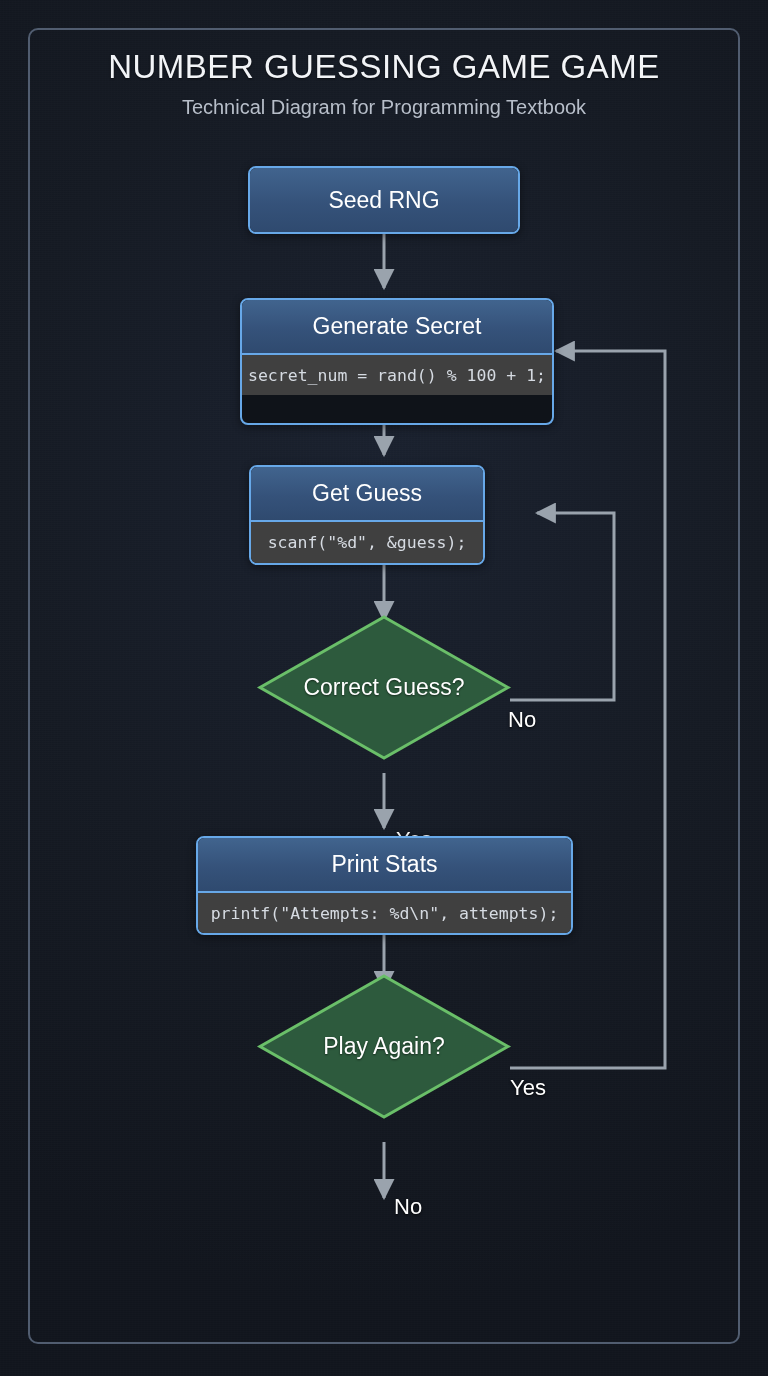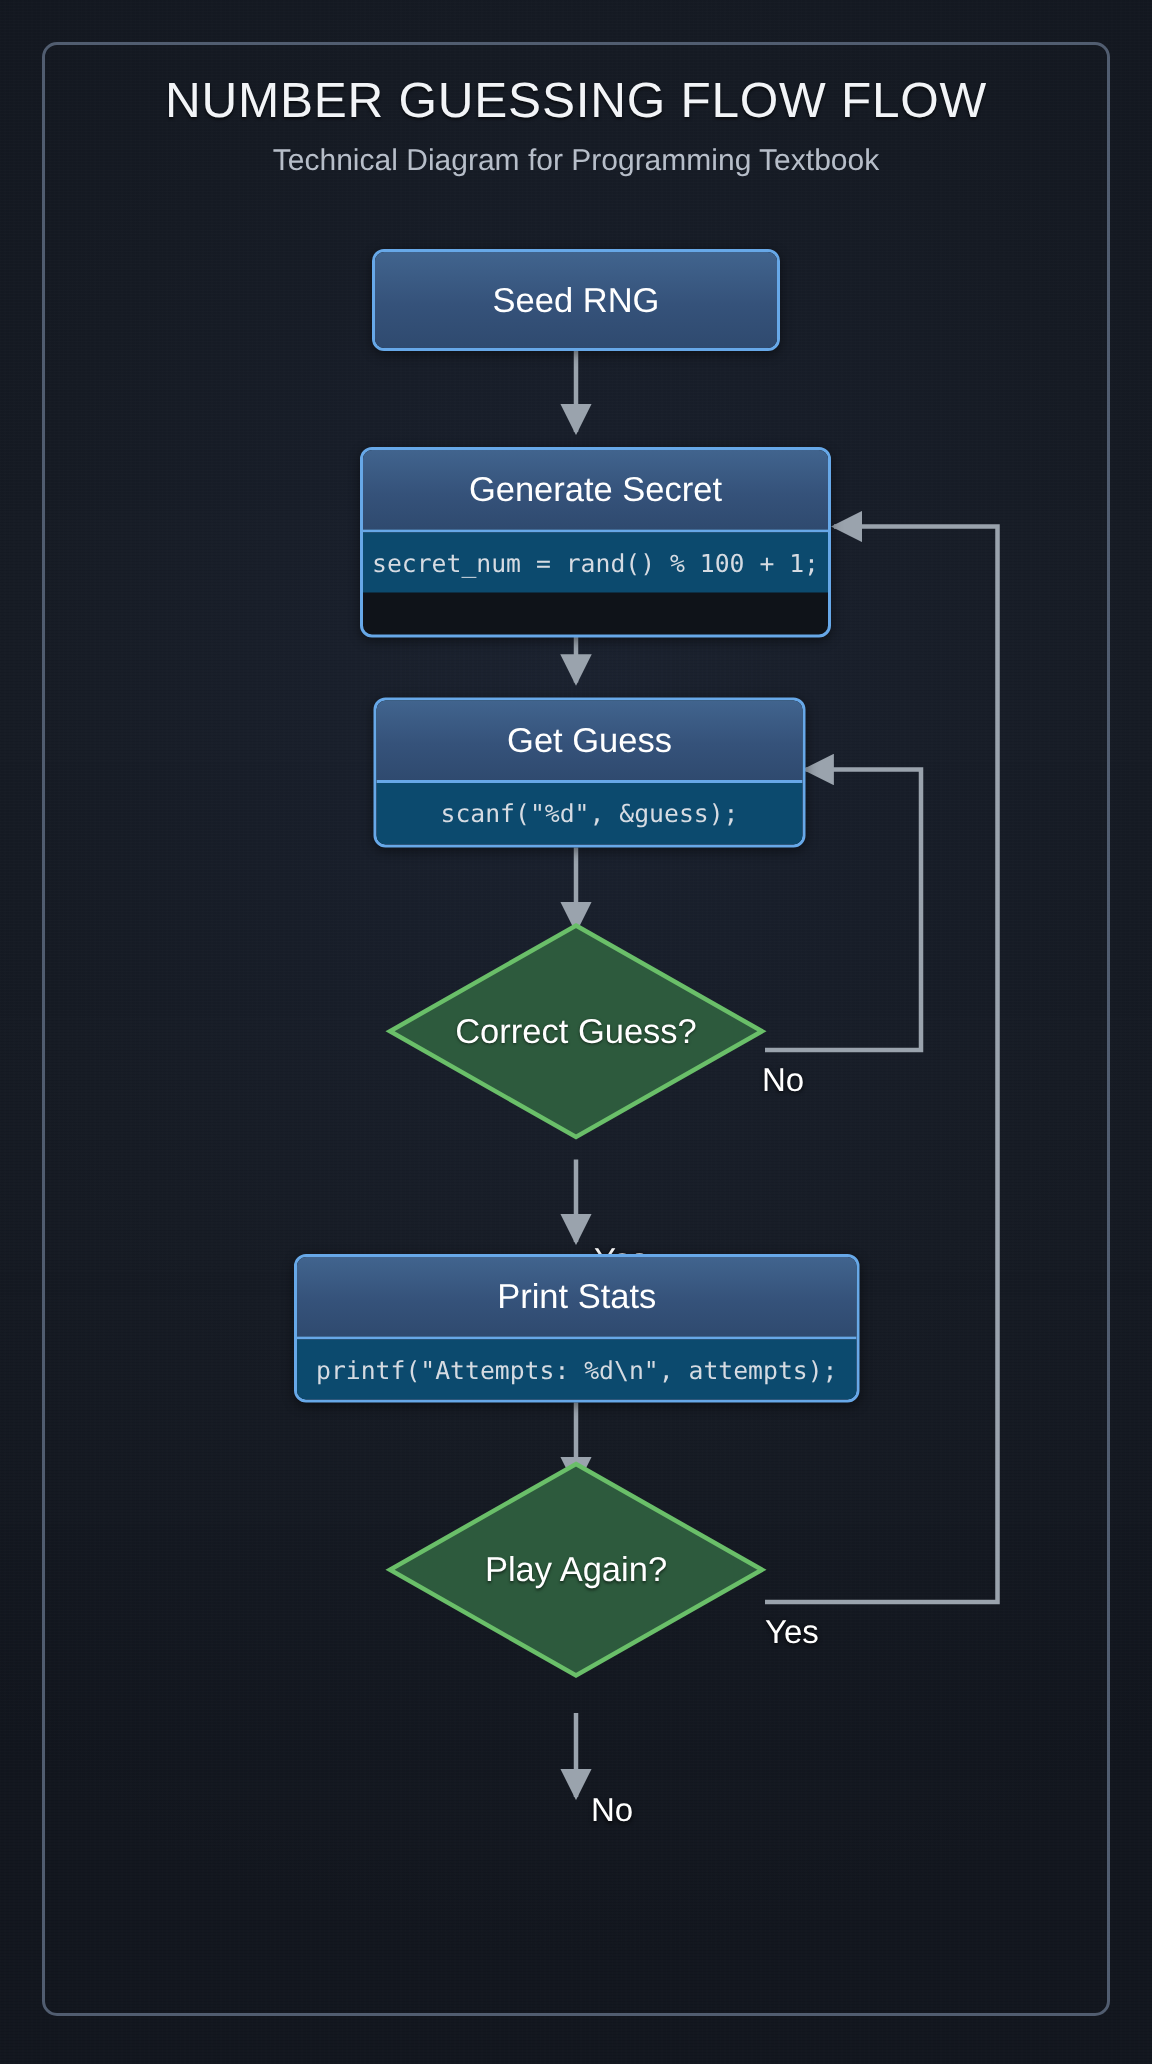--- a/index.html
+++ b/index.html
@@ -95,21 +95,21 @@
     display: flex;
     align-items: center;
     justify-content: center;
     box-sizing: border-box;
   }
   .node.has-code .head {
     height: 55px;
     border-bottom: 2px solid #67a8e8;
   }
   .node .code {
-    background: #0c4a6e;
+    background: #404040;
     color: #d6dbe2;
     font-family: "DejaVu Sans Mono", monospace;
     font-size: 16.5px;
     text-align: center;
     display: flex;
     align-items: center;
     justify-content: center;
     box-sizing: border-box;
     letter-spacing: 0px;
   }
@@ -146,21 +146,21 @@
     margin-top: 44px;
   }
 </style>
 </head>
 <body>
 
 <div id="canvas">
 
   <div class="frame"></div>
 
-  <div class="title">NUMBER GUESSING FLOW FLOW</div>
+  <div class="title">NUMBER GUESSING GAME GAME</div>
   <div class="subtitle">Technical Diagram for Programming Textbook</div>
 
   <svg id="edges" viewBox="0 0 768 1376">
     <defs>
       <marker id="arrow" viewBox="0 0 10 10" refX="9" refY="5" markerWidth="7" markerHeight="7" orient="auto-start-reverse">
         <path d="M 0 0 L 10 5 L 0 10 z" fill="#9aa3ad"></path>
       </marker>
     </defs>
     <g stroke="#9aa3ad" stroke-width="3" fill="none" stroke-linecap="butt" stroke-linejoin="miter">
 
@@ -189,21 +189,21 @@
 
   <div class="node" style="left:248px; top:166px; width:272px; height:68px;">
     <div class="head" style="height:100%;">Seed RNG</div>
   </div>
 
   <div class="node has-code" style="left:240px; top:298px; width:314px; height:127px;">
     <div class="head">Generate Secret</div>
     <div class="code" style="height:40px;">secret_num = rand() % 100 + 1;</div>
   </div>
 
-  <div class="node has-code" style="left:249px; top:465px; width:288px; height:100px;">
+  <div class="node has-code" style="left:249px; top:465px; width:236px; height:100px;">
     <div class="head">Get Guess</div>
     <div class="code" style="height:41px;">scanf("%d", &amp;guess);</div>
   </div>
 
   <div class="decision" style="left:258px; top:615px; width:252px; height:145px;">
     <svg width="252" height="145" viewBox="0 0 252 145">
       <polygon points="126,2 250,72.5 126,143 2,72.5" fill="#2d5a3d" stroke="#6abf69" stroke-width="3" stroke-linejoin="miter"></polygon>
     </svg>
     <div class="dlabel">Correct Guess?</div>
   </div>

